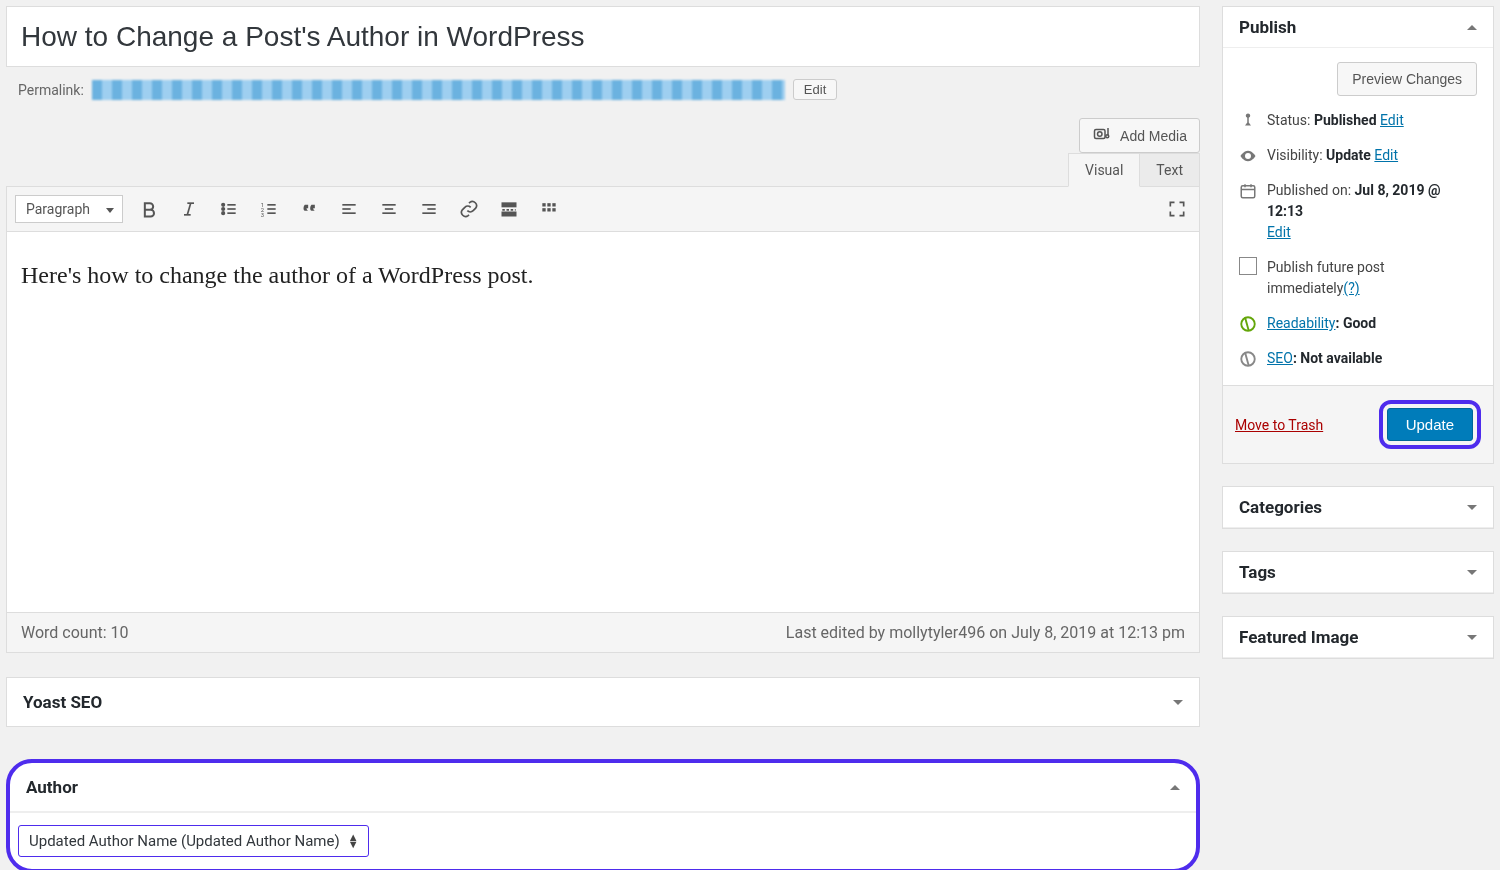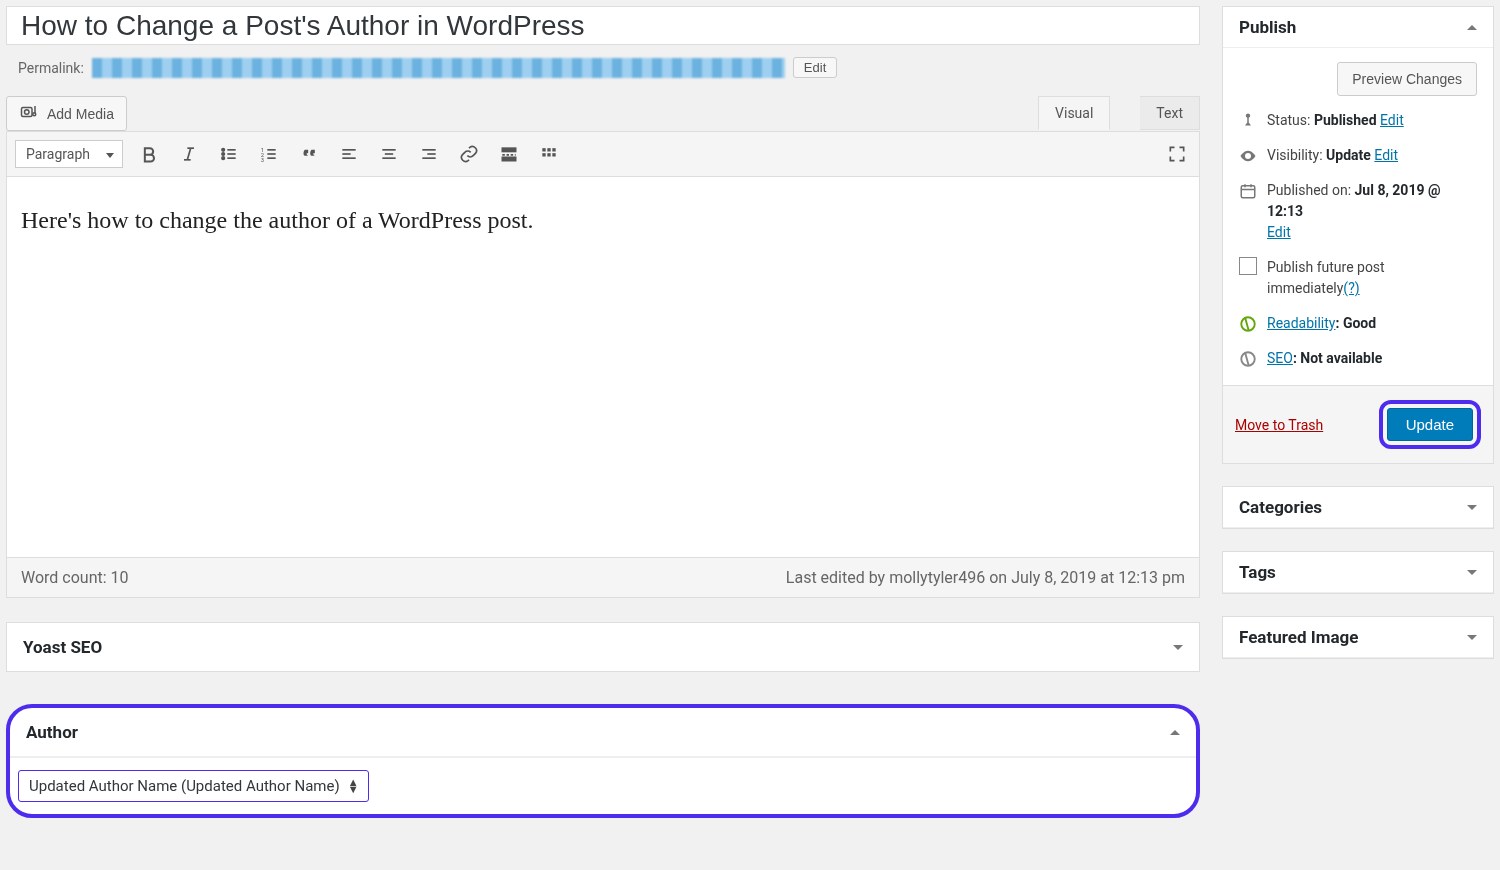--- a/index.html
+++ b/index.html
@@ -20,21 +20,21 @@
   .title-input {
     width: 100%;
     font-size: 28px;
     padding: 8px 14px;
     border: 1px solid #ddd;
     background: #fff;
     line-height: 1.2;
     color: #32373c;
     font-weight: 400;
     outline: none;
-    height: 39px;
+    height: 61px;
   }
   
   .permalink-row {
     margin: 12px 2px 18px 12px;
     display: flex;
     align-items: center;
     gap: 8px;
     font-size: 14px;
     color: #666;
   }
@@ -51,37 +51,37 @@
     background: #f7f7f7;
     border-radius: 3px;
     font-size: 13px;
     cursor: pointer;
     color:#555;
   }
   
   .media-row {
     display: flex;
     justify-content: space-between;
-    align-items: flex-start;
+    align-items: flex-end;
+    flex-direction: column;
   }
   .add-media-btn {
     display: inline-flex;
     align-items: center;
     gap: 8px;
     border: 1px solid #ccc;
     background: #f7f7f7;
     padding: 6px 12px;
     font-size: 14px;
     border-radius: 3px;
     cursor: pointer;
     color:#555;
   }
   .editor-tabs {
     display: flex;
-    gap: 30px;
   }
   .editor-tab {
     padding: 8px 16px;
     border: 1px solid #ddd;
     background: #ebebeb;
     color: #555;
     cursor: pointer;
     font-size: 14px;
     margin-bottom: -1px;
     position: relative;

